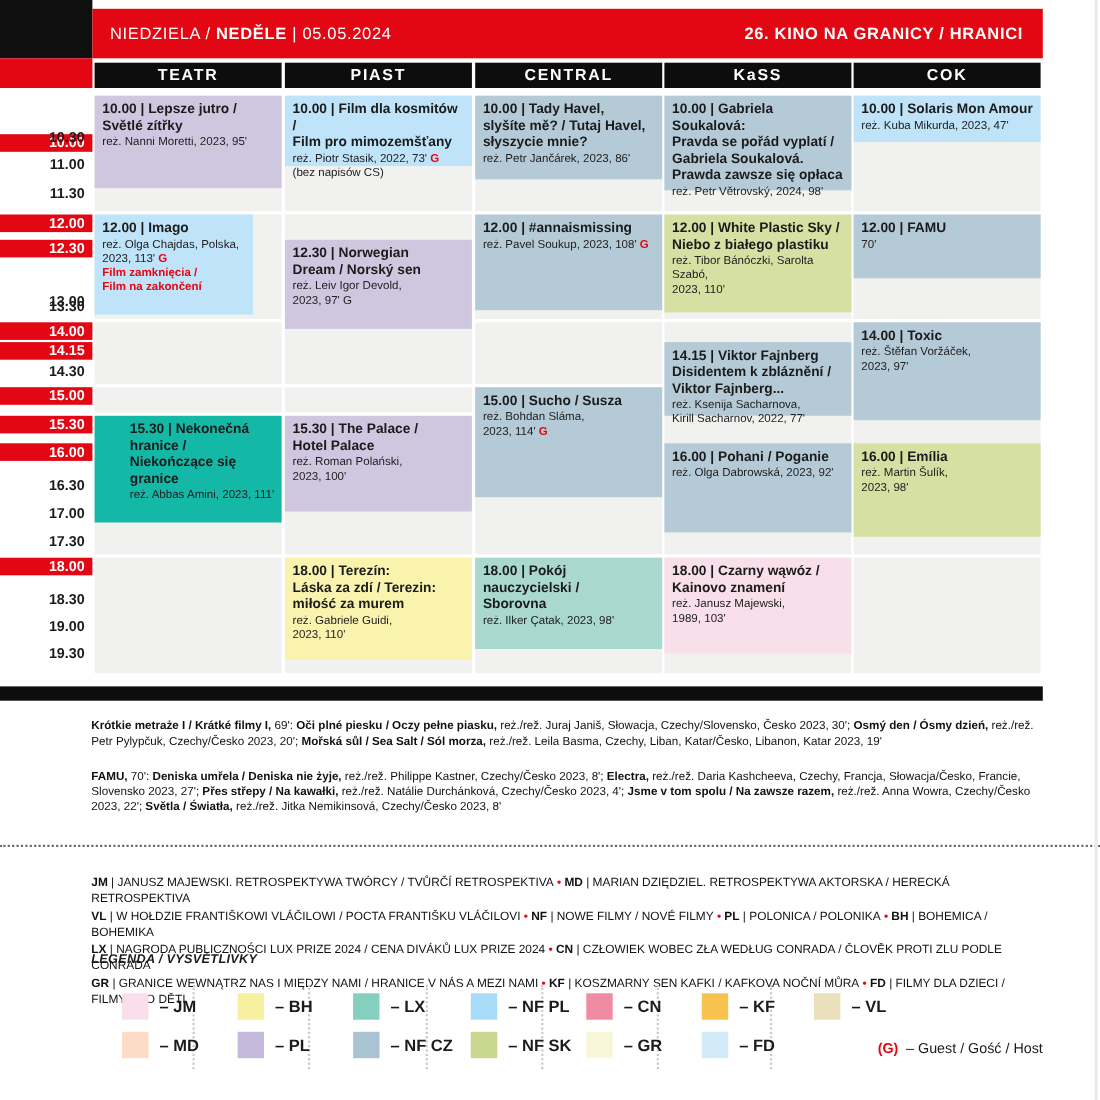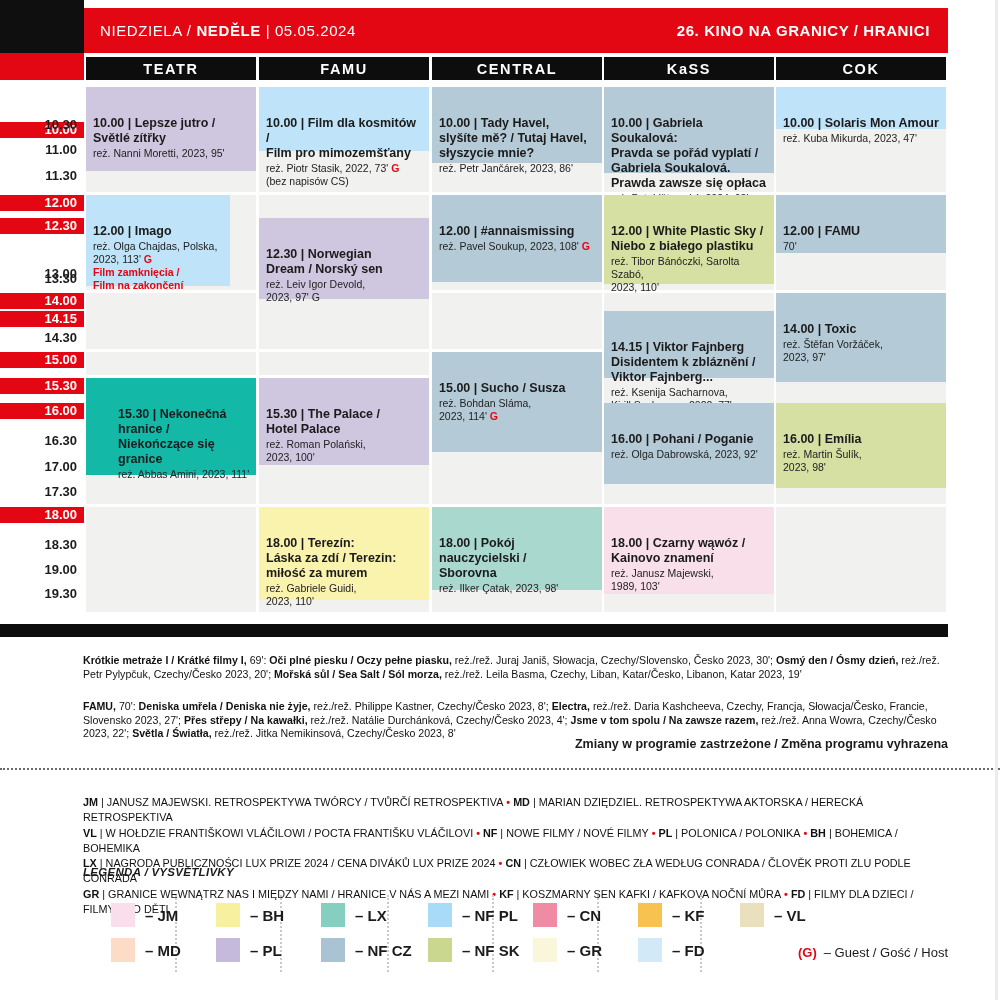--- a/index.html
+++ b/index.html
@@ -15,21 +15,21 @@
   #titlebar .bold{font-weight:bold;}
   #venue-row .venue-cell{position:absolute;top:57px;height:23px;background:#0d0d0d;color:#fff;
             font-weight:bold;font-size:14.5px;letter-spacing:1.6px;
             display:flex;align-items:center;justify-content:center;}
   
   .colseg{position:absolute;background:#f1f2f0;}
   .time-label{position:absolute;left:0;width:84px;height:16px;box-sizing:border-box;
             padding-right:7px;text-align:right;font-weight:bold;font-size:13px;line-height:16px;}
   .time-label.hl{background:#e30613;color:#fff;}
   .film-cell{position:absolute;box-sizing:border-box;padding:5px 6px 0 7px;overflow:visible;}
-  .film-cell .title{font-weight:bold;font-size:12.5px;line-height:15px;color:#1b1b1b;margin-top:24px;}
+  .film-cell .title{font-weight:bold;font-size:12.5px;line-height:15px;color:#1b1b1b;}
   .film-cell .info{font-size:10.5px;line-height:13px;margin-top:1px;color:#222;}
   .seg-b{font-weight:bold;}
   .seg-r{color:#e30613;}
   #bottom-bar{left:0;top:624px;width:948px;height:13px;background:#0d0d0d;}
   #edge-line{left:995px;top:0;width:3px;height:1000px;background:#ececee;}
   
   .footnote{left:83px;width:865px;font-size:10.6px;line-height:13.6px;color:#111;}
   #changes-note{left:83px;width:865px;top:737px;text-align:right;font-weight:bold;font-size:12.5px;}
   #dotline{left:0;top:768px;width:1000px;height:0;border-top:2px dotted #6a6a6a;}
   #legend-text{left:83px;top:795px;width:865px;font-size:10.8px;line-height:15.3px;color:#111;}
@@ -48,21 +48,21 @@
   <div class="abs" id="corner-black"></div>
   <div class="abs" id="corner-red"></div>
 
   <div class="abs" id="titlebar">
     <span><span>NIEDZIELA / </span><span class="bold">NEDĚLE</span><span> | 05.05.2024</span></span>
     <span class="bold">26. KINO NA GRANICY / HRANICI</span>
   </div>
 
   <div id="venue-row">
       <div class="venue-cell" style="left: 86px; width: 170px;">TEATR</div>
-      <div class="venue-cell" style="left: 259px; width: 170px;">FAMU</div>
+      <div class="venue-cell" style="left: 259px; width: 170px;">PIAST</div>
       <div class="venue-cell" style="left: 432px; width: 170px;">CENTRAL</div>
       <div class="venue-cell" style="left: 604px; width: 170px;">KaSS</div>
       <div class="venue-cell" style="left: 776px; width: 170px;">COK</div>
     </div>
   <div id="grid">
       <div class="colseg" style="left: 86px; width: 170px; top: 87px; height: 105px;"></div>
       <div class="colseg" style="left: 86px; width: 170px; top: 195px; height: 95px;"></div>
       <div class="colseg" style="left: 86px; width: 170px; top: 293px; height: 56px;"></div>
       <div class="colseg" style="left: 86px; width: 170px; top: 352px; height: 23px;"></div>
       <div class="colseg" style="left: 86px; width: 170px; top: 378px; height: 126px;"></div>
@@ -301,21 +301,20 @@
           <div><span>reż. Martin Šulík,</span></div>
           <div><span>2023, 98'</span></div>
         </div>
       </div>
     </div>
 
   <div class="abs" id="bottom-bar"></div>
 
   <div class="abs footnote" id="shorts-note" style="top:654px"><span class="seg-b">Krótkie metraże I / Krátké filmy I, </span><span>69': </span><span class="seg-b">Oči plné piesku / Oczy pełne piasku, </span><span>reż./rež. Juraj Janiš, Słowacja, Czechy/Slovensko, Česko 2023, 30'; </span><span class="seg-b">Osmý den / Ósmy dzień, </span><span>reż./rež. Petr Pylypčuk, Czechy/Česko 2023, 20'; </span><span class="seg-b">Mořská sůl / Sea Salt / Sól morza, </span><span>reż./rež. Leila Basma, Czechy, Liban, Katar/Česko, Libanon, Katar 2023, 19'</span></div>
   <div class="abs footnote" id="famu-note" style="top:700px"><span class="seg-b">FAMU, </span><span>70': </span><span class="seg-b">Deniska umřela / Deniska nie żyje, </span><span>reż./rež. Philippe Kastner, Czechy/Česko 2023, 8'; </span><span class="seg-b">Electra, </span><span>reż./rež. Daria Kashcheeva, Czechy, Francja, Słowacja/Česko, Francie, Slovensko 2023, 27'; </span><span class="seg-b">Přes střepy / Na kawałki, </span><span>reż./rež. Natálie Durchánková, Czechy/Česko 2023, 4'; </span><span class="seg-b">Jsme v tom spolu / Na zawsze razem, </span><span>reż./rež. Anna Wowra, Czechy/Česko 2023, 22'; </span><span class="seg-b">Světla / Światła, </span><span>reż./rež. Jitka Nemikinsová, Czechy/Česko 2023, 8'</span></div>
-  <div class="abs" id="changes-note">Zmiany w programie zastrzeżone / Změna programu vyhrazena</div>
 
   <div class="abs" id="dotline"></div>
 
   <div class="abs" id="legend-text">
       <div><span class="seg-b">JM</span><span> | JANUSZ MAJEWSKI. RETROSPEKTYWA TWÓRCY / TVŮRČÍ RETROSPEKTIVA</span><span class="seg-b seg-r"> • </span><span class="seg-b">MD</span><span> | MARIAN DZIĘDZIEL. RETROSPEKTYWA AKTORSKA / HERECKÁ RETROSPEKTIVA</span></div>
       <div><span class="seg-b">VL</span><span> | W HOŁDZIE FRANTIŠKOWI VLÁČILOWI / POCTA FRANTIŠKU VLÁČILOVI</span><span class="seg-b seg-r"> • </span><span class="seg-b">NF</span><span> | NOWE FILMY / NOVÉ FILMY</span><span class="seg-b seg-r"> • </span><span class="seg-b">PL</span><span> | POLONICA / POLONIKA</span><span class="seg-b seg-r"> • </span><span class="seg-b">BH</span><span> | BOHEMICA / BOHEMIKA</span></div>
       <div><span class="seg-b">LX</span><span> | NAGRODA PUBLICZNOŚCI LUX PRIZE 2024 / CENA DIVÁKŮ LUX PRIZE 2024</span><span class="seg-b seg-r"> • </span><span class="seg-b">CN</span><span> | CZŁOWIEK WOBEC ZŁA WEDŁUG CONRADA / ČLOVĚK PROTI ZLU PODLE CONRADA</span></div>
       <div><span class="seg-b">GR</span><span> | GRANICE WEWNĄTRZ NAS I MIĘDZY NAMI / HRANICE V NÁS A MEZI NAMI</span><span class="seg-b seg-r"> • </span><span class="seg-b">KF</span><span> | KOSZMARNY SEN KAFKI / KAFKOVA NOČNÍ MŮRA</span><span class="seg-b seg-r"> • </span><span class="seg-b">FD</span><span> | FILMY DLA DZIECI / FILMY PRO DĚTI</span></div>
     </div>
   <div class="abs" id="legend-title">LEGENDA / VYSVĚTLIVKY</div>

